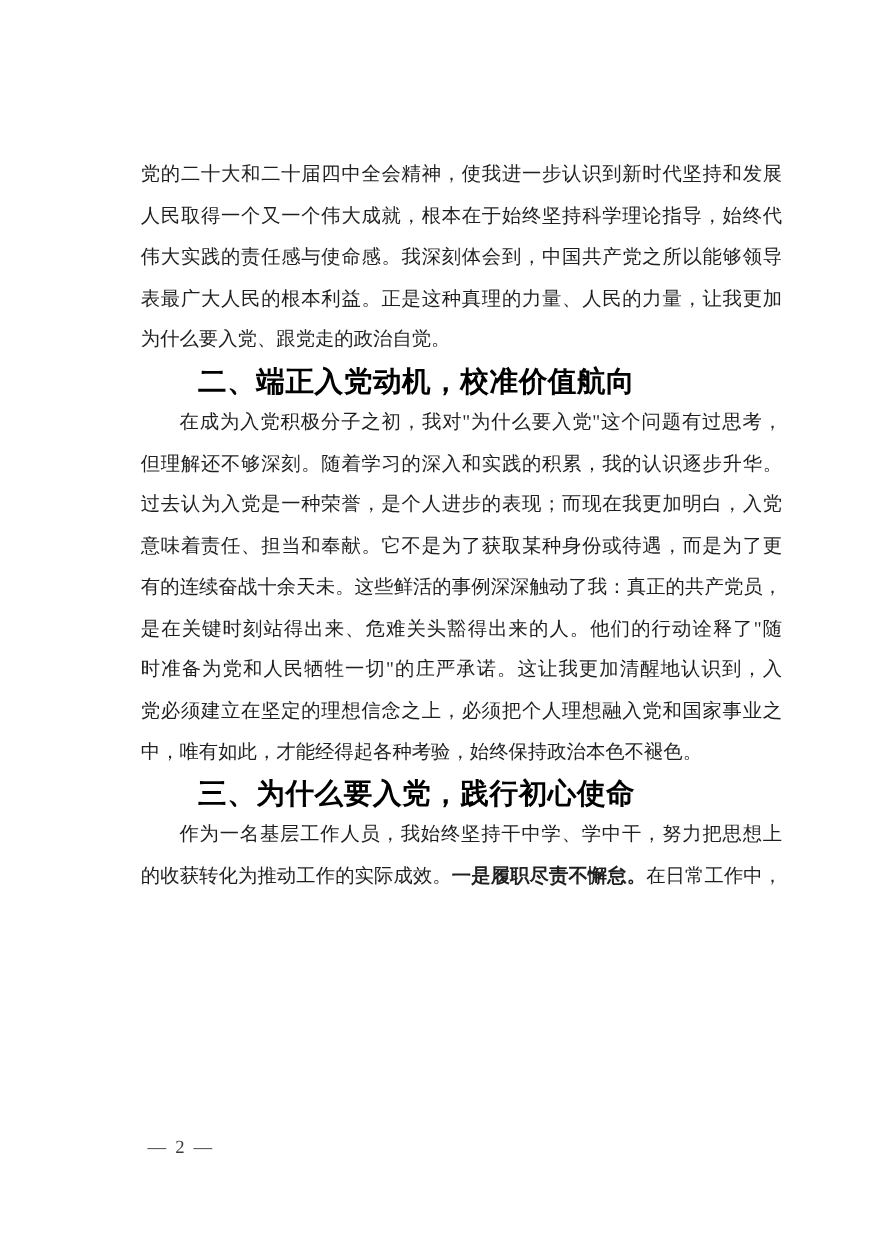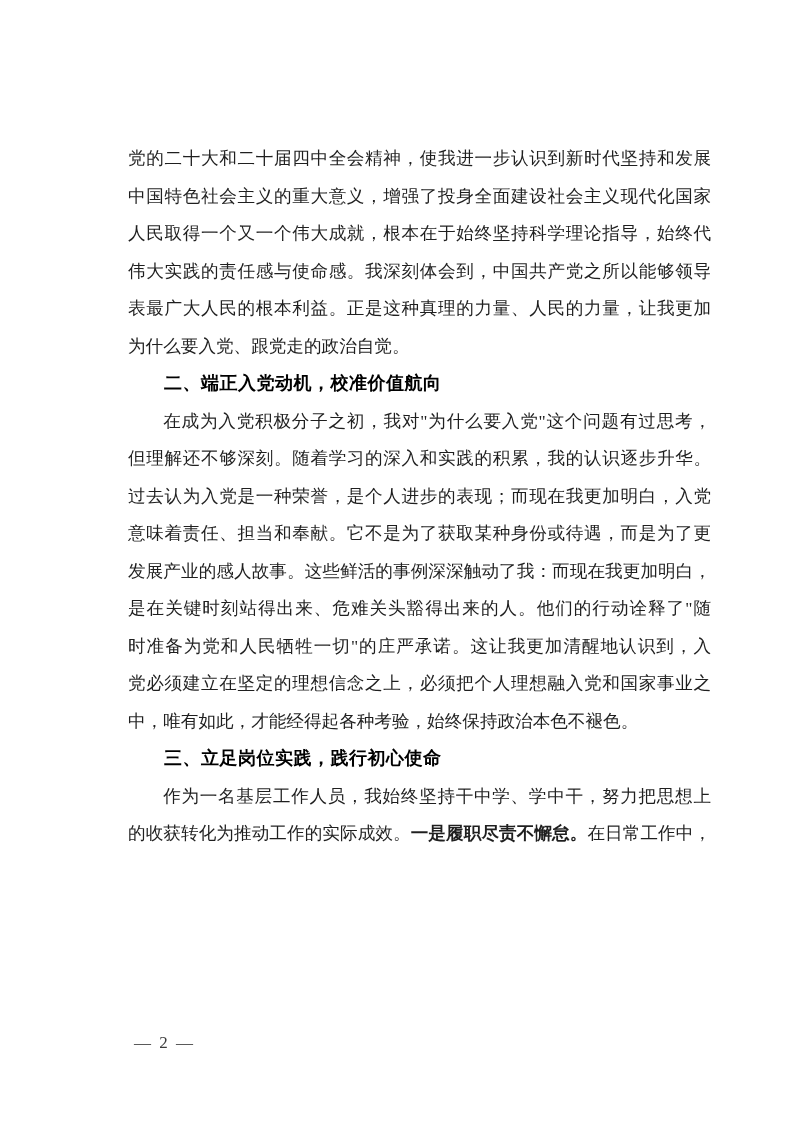--- a/index.html
+++ b/index.html
@@ -37,21 +37,21 @@
   }
   .line.end {
     text-align-last: left;
   }
   .line.indent {
     text-indent: 2em;
   }
   .heading {
     font-family: "Liberation Sans", "DejaVu Sans", sans-serif;
     font-weight: 700;
-    font-size: 18px;
+    font-size: 26px;
     line-height: 37.5px;
     color: #000000;
     text-indent: 2em;
     letter-spacing: 0.5px;
   }
   .bold-run {
     font-weight: 700;
   }
   .page-number {
     position: absolute;
@@ -64,38 +64,37 @@
     font-family: "Liberation Serif", "DejaVu Serif", serif;
   }
 </style>
 </head>
 <body>
 
 <div class="page">
   <div class="content" id="doc-content">
       <div class="paragraph">
         <div class="line">党的二十大和二十届四中全会精神，使我进一步认识到新时代坚持和发展</div>
-        <div class="line">中国特色社会主义的重大意义，增强了投身全面建设社会主义现代化国家</div>
         <div class="line">人民取得一个又一个伟大成就，根本在于始终坚持科学理论指导，始终代</div>
         <div class="line">伟大实践的责任感与使命感。我深刻体会到，中国共产党之所以能够领导</div>
         <div class="line">表最广大人民的根本利益。正是这种真理的力量、人民的力量，让我更加</div>
         <div class="line end">为什么要入党、跟党走的政治自觉。</div>
       </div>
       <div class="heading">二、端正入党动机，校准价值航向</div>
       <div class="paragraph">
         <div class="line indent">在成为入党积极分子之初，我对"为什么要入党"这个问题有过思考，</div>
         <div class="line">但理解还不够深刻。随着学习的深入和实践的积累，我的认识逐步升华。</div>
         <div class="line">过去认为入党是一种荣誉，是个人进步的表现；而现在我更加明白，入党</div>
         <div class="line">意味着责任、担当和奉献。它不是为了获取某种身份或待遇，而是为了更</div>
-        <div class="line">发展产业的感人故事。这些鲜活的事例深深触动了我：而现在我更加明白，</div>
+        <div class="line">有的连续奋战十余天未。这些鲜活的事例深深触动了我：真正的共产党员，</div>
         <div class="line">是在关键时刻站得出来、危难关头豁得出来的人。他们的行动诠释了"随</div>
         <div class="line">时准备为党和人民牺牲一切"的庄严承诺。这让我更加清醒地认识到，入</div>
         <div class="line">党必须建立在坚定的理想信念之上，必须把个人理想融入党和国家事业之</div>
         <div class="line end">中，唯有如此，才能经得起各种考验，始终保持政治本色不褪色。</div>
       </div>
-      <div class="heading">三、立足岗位实践，践行初心使命</div>
+      <div class="heading">三、为什么要入党，践行初心使命</div>
       <div class="paragraph">
         <div class="line indent">作为一名基层工作人员，我始终坚持干中学、学中干，努力把思想上</div>
         <div class="line"><span class="text-run">的收获转化为推动工作的实际成效。</span><span class="bold-run">一是履职尽责不懈怠。</span><span class="text-run">在日常工作中，</span></div>
       </div>
     </div>
   <div class="page-number">— 2 —</div>
 </div>
 
 </body></html>

